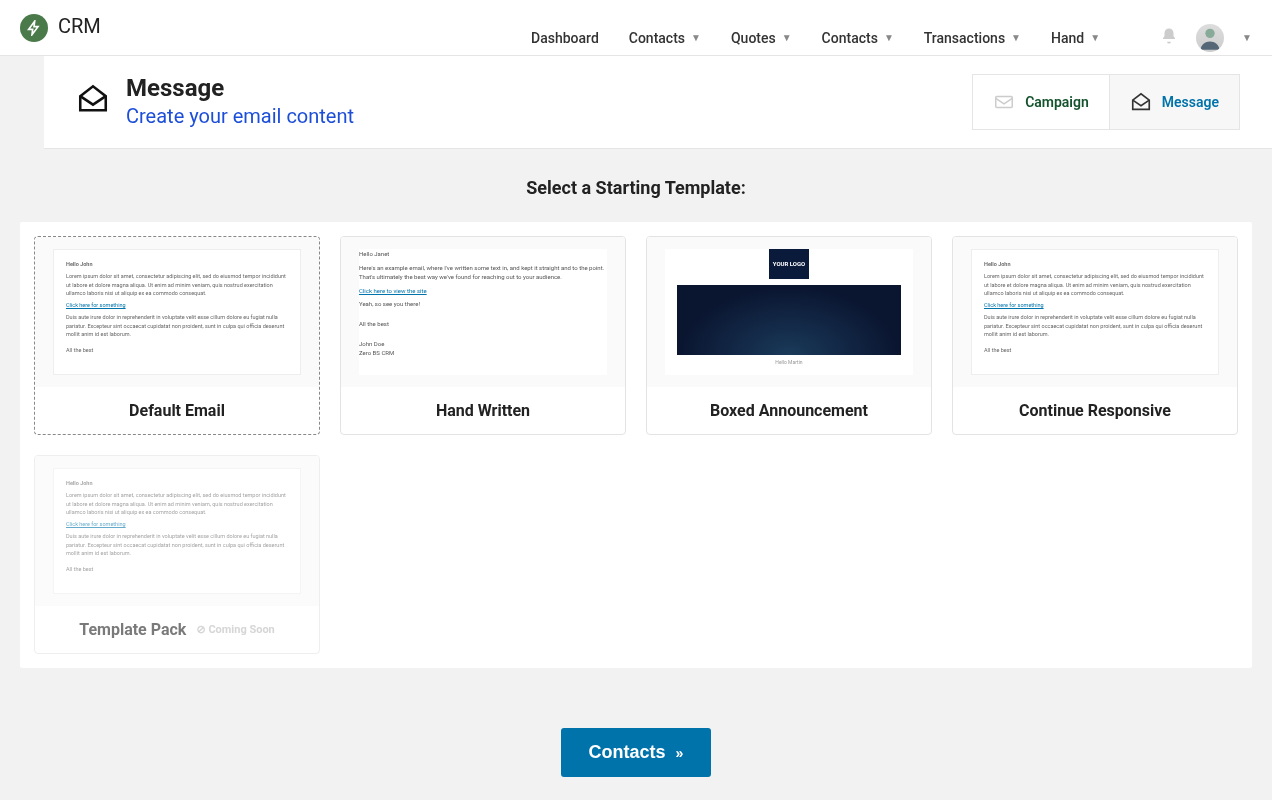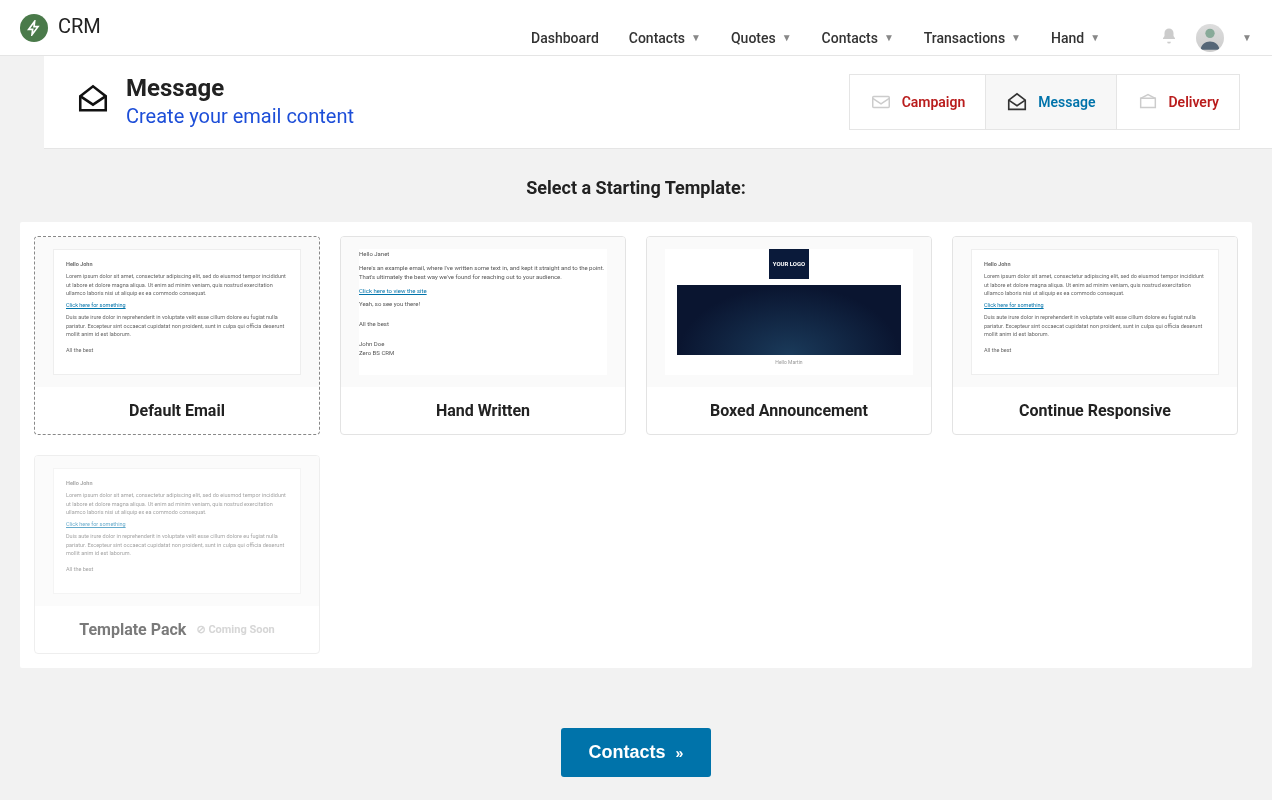--- a/index.html
+++ b/index.html
@@ -18,21 +18,21 @@
 
 .subhead { background: #fff; padding: 18px 32px; display: flex; align-items: flex-start; border-bottom: 1px solid #e5e5e5; margin-left: 44px; }
 .subhead-left { display: flex; align-items: center; gap: 16px; }
 .subhead-icon svg { width: 34px; height: 34px; }
 .subhead-title { font-size: 24px; font-weight: 700; }
 .subhead-sub { font-size: 20px; color: #1d4ed8; margin-top: 2px; }
 .steps { margin-left: auto; display: flex; }
 .step { display: flex; align-items: center; gap: 10px; padding: 16px 20px; border: 1px solid #e5e5e5; border-left: none; background: #fff; position: relative; }
 .step:first-child { border-left: 1px solid #e5e5e5; }
 .step svg { width: 22px; height: 22px; }
-.step-label { font-size: 14px; font-weight: 600; color: #b91c1c; }
+.step-label { font-size: 14px; font-weight: 600; color: #14532d; }
 .step.active { background: #f7f7f7; }
 .step.active .step-label { color: #0073aa; }
 .step.active svg { stroke: #333; }
 
 .main { padding: 28px 0 40px; }
 .section-title { text-align: center; font-size: 18px; font-weight: 700; margin-bottom: 24px; }
 .templates-wrap { background: #fff; margin: 0 20px; padding: 14px; border-radius: 2px; }
 .templates { display: grid; grid-template-columns: repeat(4, 1fr); gap: 20px; }
 .tpl-card { border: 1px solid #e3e3e3; border-radius: 4px; background: #fff; cursor: pointer; overflow: hidden; }
 .tpl-card.selected { border: 1px dashed #888; }
@@ -135,27 +135,20 @@
         </svg>
       <span class="step-label">Campaign</span>
     </div>
     <div class="step active">
       <svg viewBox="0 0 24 24" fill="none" stroke="#333" stroke-width="1.8">
           <path d="M3 10 12 3l9 7v10H3z"></path>
           <path d="M3 10l9 6 9-6"></path>
         </svg>
       <span class="step-label">Message</span>
     </div>
-    <div class="step">
-      <svg viewBox="0 0 24 24" fill="none" stroke="#ccc" stroke-width="1.6">
-          <path d="M4 8h16v10H4z"></path>
-          <path d="M4 8l8-4 8 4"></path>
-        </svg>
-      <span class="step-label">Delivery</span>
-    </div>
   </div>
 </div>
 
 <div class="main">
   <div class="section-title">Select a Starting Template:</div>
 
   <div class="templates-wrap">
     <div class="templates">
 
       <div class="tpl-card selected">

